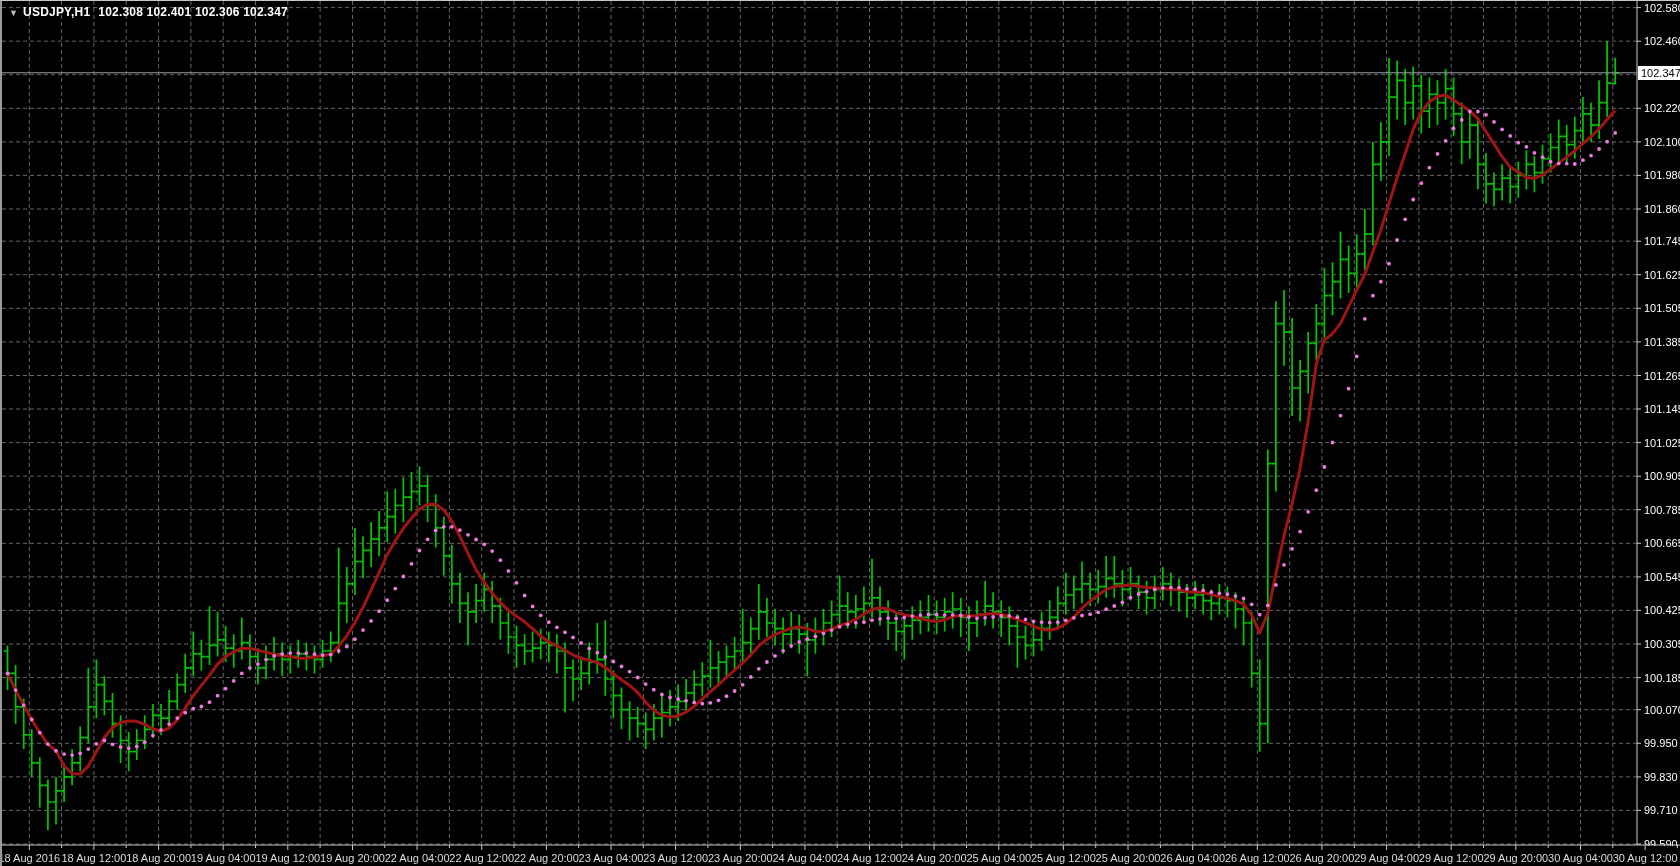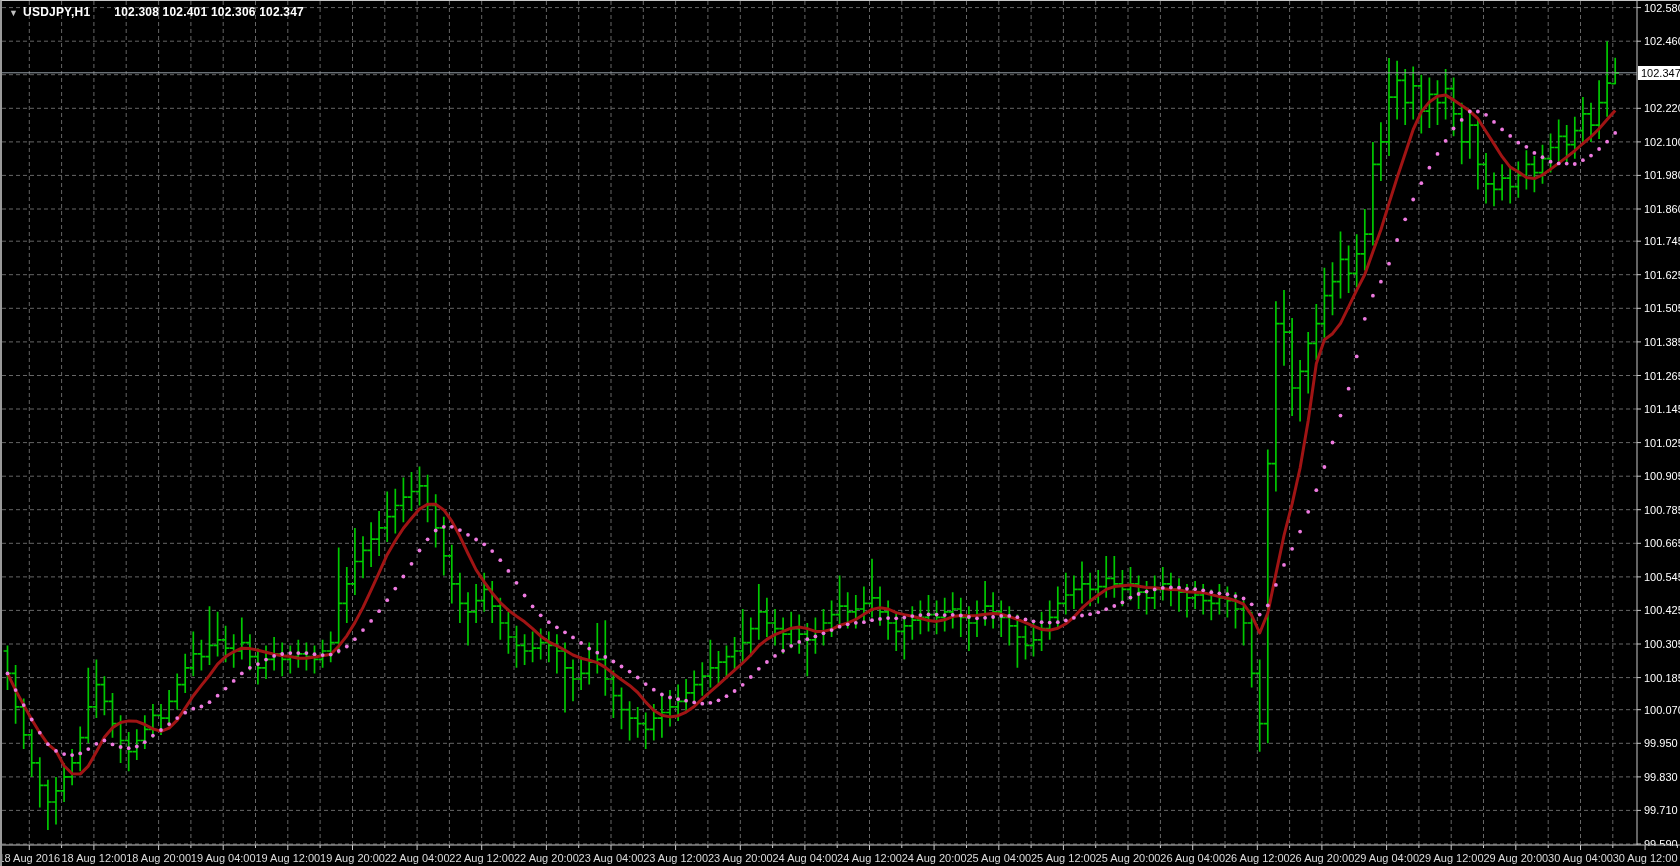--- a/index.html
+++ b/index.html
@@ -7,21 +7,21 @@
     position:relative;width:1680px;height:866px;background:#000;overflow:hidden;
     border-top:1px solid #c8c8c8;border-left:2px solid #9a9a9a;box-sizing:border-box;
     font-family:"Liberation Sans", sans-serif;
   }
   #plot-svg{position:absolute;left:0;top:0;}
   .chart-title{
     position:absolute;left:7px;top:4px;color:#ffffff;font-size:12px;font-weight:bold;
     letter-spacing:0.2px;white-space:nowrap;z-index:5;
   }
   .chart-title .dd{color:#c0c0c0;font-size:9px;margin-right:5px;cursor:pointer;}
-  .chart-title .quote{font-weight:bold;margin-left:24px;}
+  .chart-title .quote{font-weight:bold;margin-left:8px;}
   .current-price-box{
     position:absolute;left:1636px;top:65px;width:44px;height:14px;background:#ffffff;
     color:#000000;font-size:11px;line-height:14px;padding-left:3px;box-sizing:border-box;
     z-index:6;
   }
 </style>
 </head>
 <body>
 
 <div id="chart-window">

